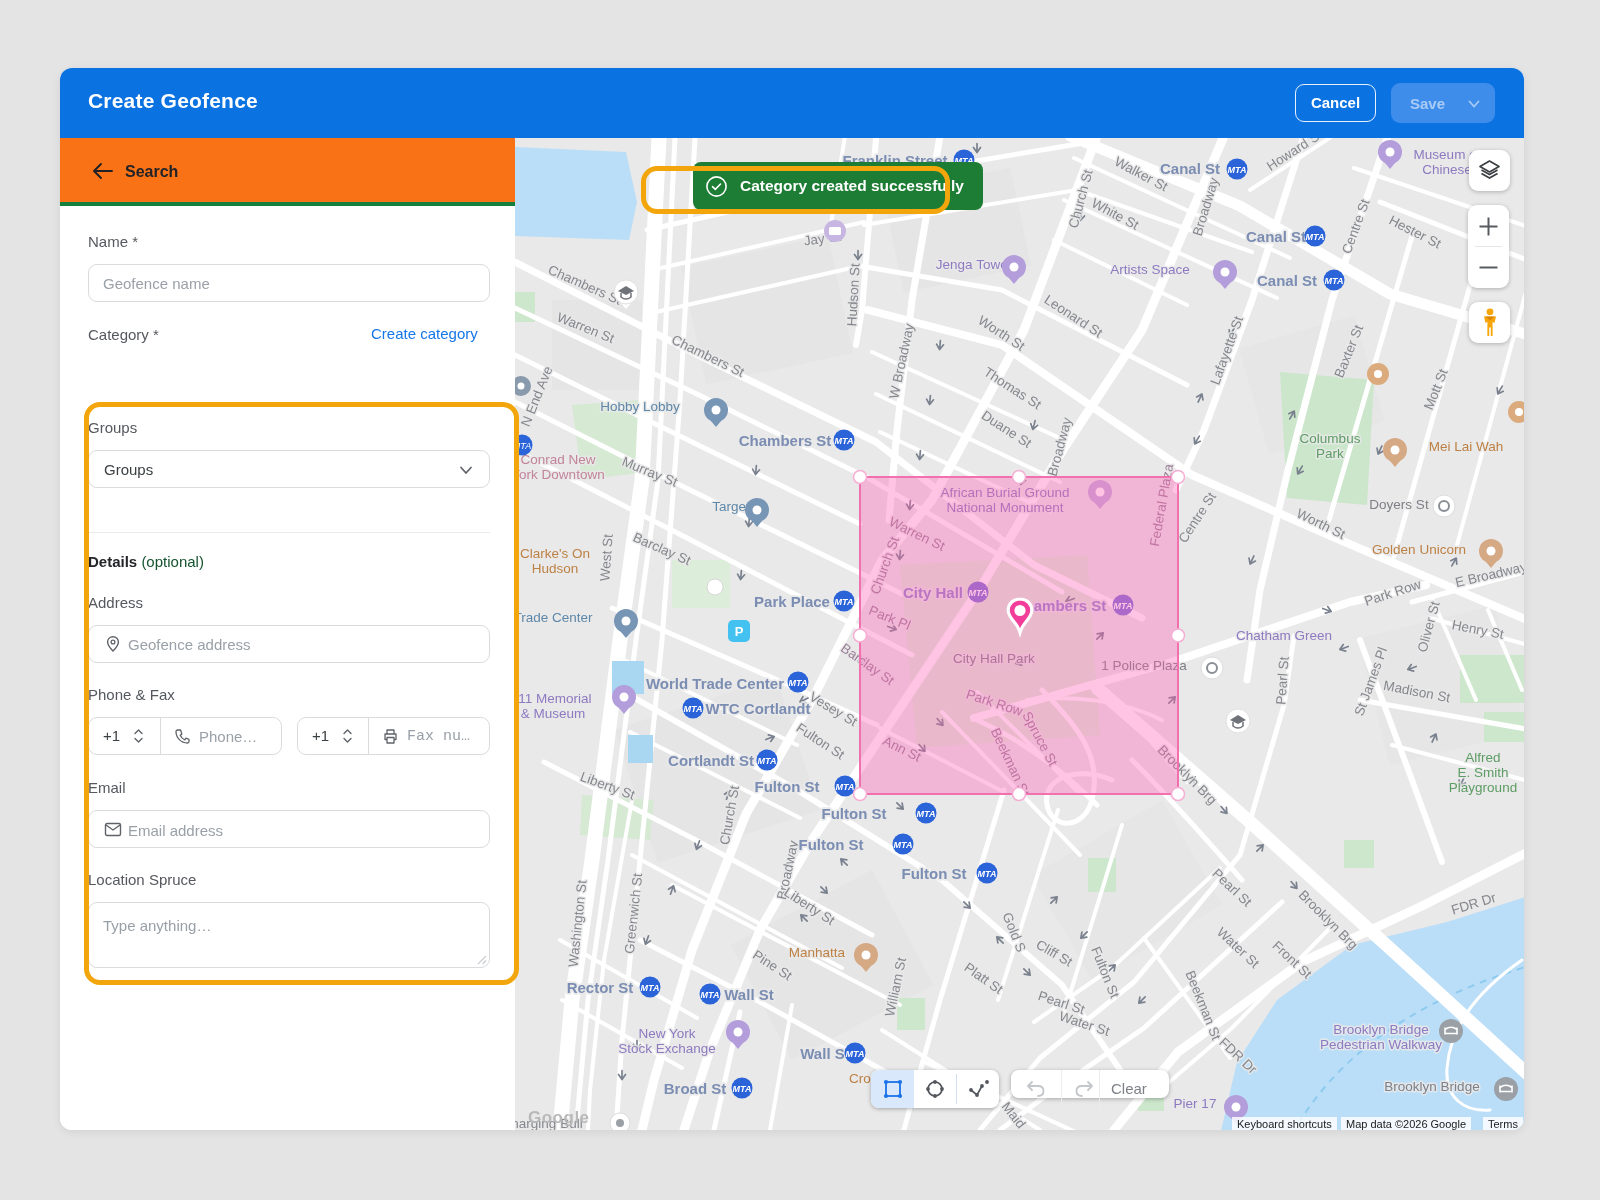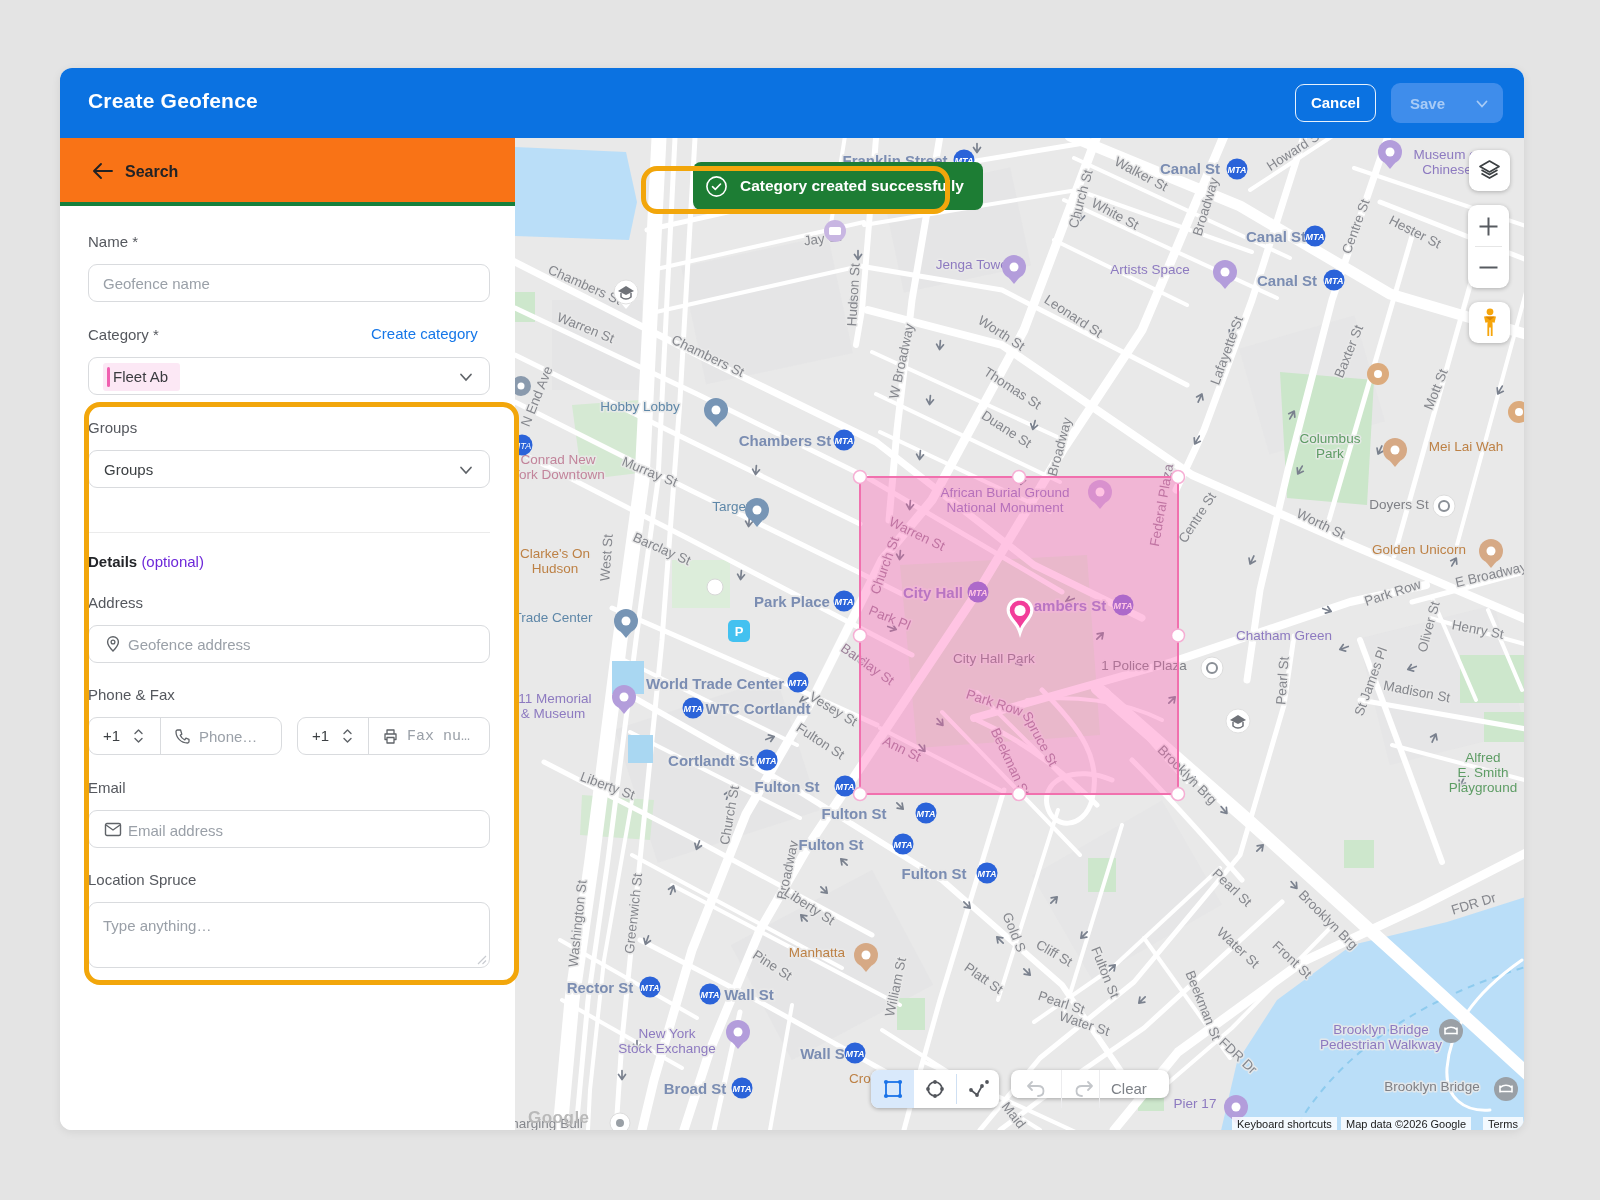--- a/index.html
+++ b/index.html
@@ -1,21 +1,21 @@
 <!DOCTYPE html>
 <html><head>
 <meta charset="utf-8">
 <style>
 * { margin:0; padding:0; box-sizing:border-box; }
 html,body { width:1600px; height:1200px; background:#e4e4e4; font-family:"Liberation Sans",sans-serif; overflow:hidden; }
 #card { position:absolute; left:60px; top:68px; width:1464px; height:1062px; background:#fff; border-radius:12px; overflow:hidden; box-shadow:0 2px 10px rgba(0,0,0,0.08); }
 #hdr { position:absolute; left:0; top:0; width:1464px; height:70px; background:#0b72e1; }
 #hdr .ttl { position:absolute; left:28px; top:21px; color:#fff; font-size:21px; font-weight:bold; letter-spacing:0.2px; }
 #btnCancel { position:absolute; left:1235px; top:16px; width:81px; height:38px; border:1.5px solid rgba(255,255,255,0.9); border-radius:9px; color:#fff; font-size:15px; font-weight:bold; text-align:center; line-height:35px; }
-#btnSave { position:absolute; left:1331px; top:15px; width:112px; height:40px; background:#3f8deb; border-radius:9px; color:rgba(255,255,255,0.55); font-size:15px; font-weight:bold; }
+#btnSave { position:absolute; left:1331px; top:15px; width:104px; height:40px; background:#3f8deb; border-radius:9px; color:rgba(255,255,255,0.55); font-size:15px; font-weight:bold; }
 #btnSave .t { position:absolute; left:19px; top:12px; }
 #btnSave svg { position:absolute; right:14px; top:14px; }
 #side { position:absolute; left:0; top:70px; width:455px; height:992px; background:#fff; }
 #srch { position:absolute; left:0; top:0; width:460px; height:68px; background:#f97316; border-bottom:4px solid #15803d; }
 #srch .arr { position:absolute; left:32px; top:24px; }
 #srch .txt { position:absolute; left:65px; top:25px; font-size:16px; font-weight:600; color:#222326; }
 .lbl { position:absolute; font-size:15px; color:#55585e; }
 .inp { position:absolute; left:28px; width:402px; height:38px; border:1px solid #d9dbde; border-radius:9px; background:#fff; }
 .ph { position:absolute; font-size:15px; color:#9aa0a8; }
 #chip { position:absolute; left:14px; top:5px; height:28px; background:#fce8f5; border-radius:3px; padding:0 12px 0 10px; line-height:28px; font-size:15px; color:#3a3b3f; }
@@ -53,35 +53,29 @@
       <svg class="arr" width="22" height="18" viewBox="0 0 22 18">
           <path d="M9 2 L2 9 L9 16 M2.5 9 L20 9" stroke="#202124" stroke-width="1.9" fill="none" stroke-linecap="round" stroke-linejoin="round"></path>
         </svg>
       <div class="txt">Search</div>
     </div>
     <div class="lbl" style="left:28px; top:95px;">Name *</div>
     <div class="inp" style="top:126px;"></div>
     <div class="ph" style="left:43px; top:137px;">Geofence name</div>
     <div class="lbl" style="left:28px; top:188px;">Category *</div>
     <div class="link" style="left:311px; top:187px;">Create category</div>
-    <div class="inp" style="top:219px;">
-      <div id="chip"><span class="bar"></span>Fleet Ab</div>
-      <svg style="position:absolute; right:16px; top:14px;" width="14" height="11" viewBox="0 0 14 11">
-          <path d="M2 2.5 L7 8 L12 2.5" stroke="#5f6368" stroke-width="1.7" fill="none" stroke-linecap="round"></path>
-        </svg>
-    </div>
     <div class="lbl" style="left:28px; top:281px;">Groups</div>
     <div class="inp" style="top:312px;">
       <div class="ph" style="left:15px; top:10px; color:#3c4043;">Groups</div>
       <svg style="position:absolute; right:16px; top:14px;" width="14" height="11" viewBox="0 0 14 11">
           <path d="M2 2.5 L7 8 L12 2.5" stroke="#5f6368" stroke-width="1.7" fill="none" stroke-linecap="round"></path>
         </svg>
     </div>
     <div class="divider" style="top:394px;"></div>
-    <div class="lbl" style="left:28px; top:415px; color:#232529;"><b>Details</b> <span style="color:#6d28d9;">(optional)</span></div>
+    <div class="lbl" style="left:28px; top:415px; color:#232529;"><b>Details</b> <span style="color:#14532d;">(optional)</span></div>
     <div class="lbl" style="left:28px; top:456px;">Address</div>
     <div class="inp" style="top:487px;"></div>
     <svg style="position:absolute; left:44px; top:497px;" width="18" height="18" viewBox="0 0 18 18">
         <path d="M9 1.8 C5.9 1.8 3.6 4.1 3.6 7 C3.6 10.6 9 16 9 16 C9 16 14.4 10.6 14.4 7 C14.4 4.1 12.1 1.8 9 1.8 Z" fill="none" stroke="#5f6368" stroke-width="1.4"></path>
         <circle cx="9" cy="7" r="1.9" fill="none" stroke="#5f6368" stroke-width="1.3"></circle>
       </svg>
     <div class="ph" style="left:68px; top:498px;">Geofence address</div>
     <div class="lbl" style="left:28px; top:548px;">Phone &amp; Fax</div>
     <div style="position:absolute; left:28px; top:579px; width:194px; height:38px; border:1px solid #d9dbde; border-radius:9px;">
       <div style="position:absolute; left:71px; top:0; width:1px; height:36px; background:#d9dbde;"></div>

